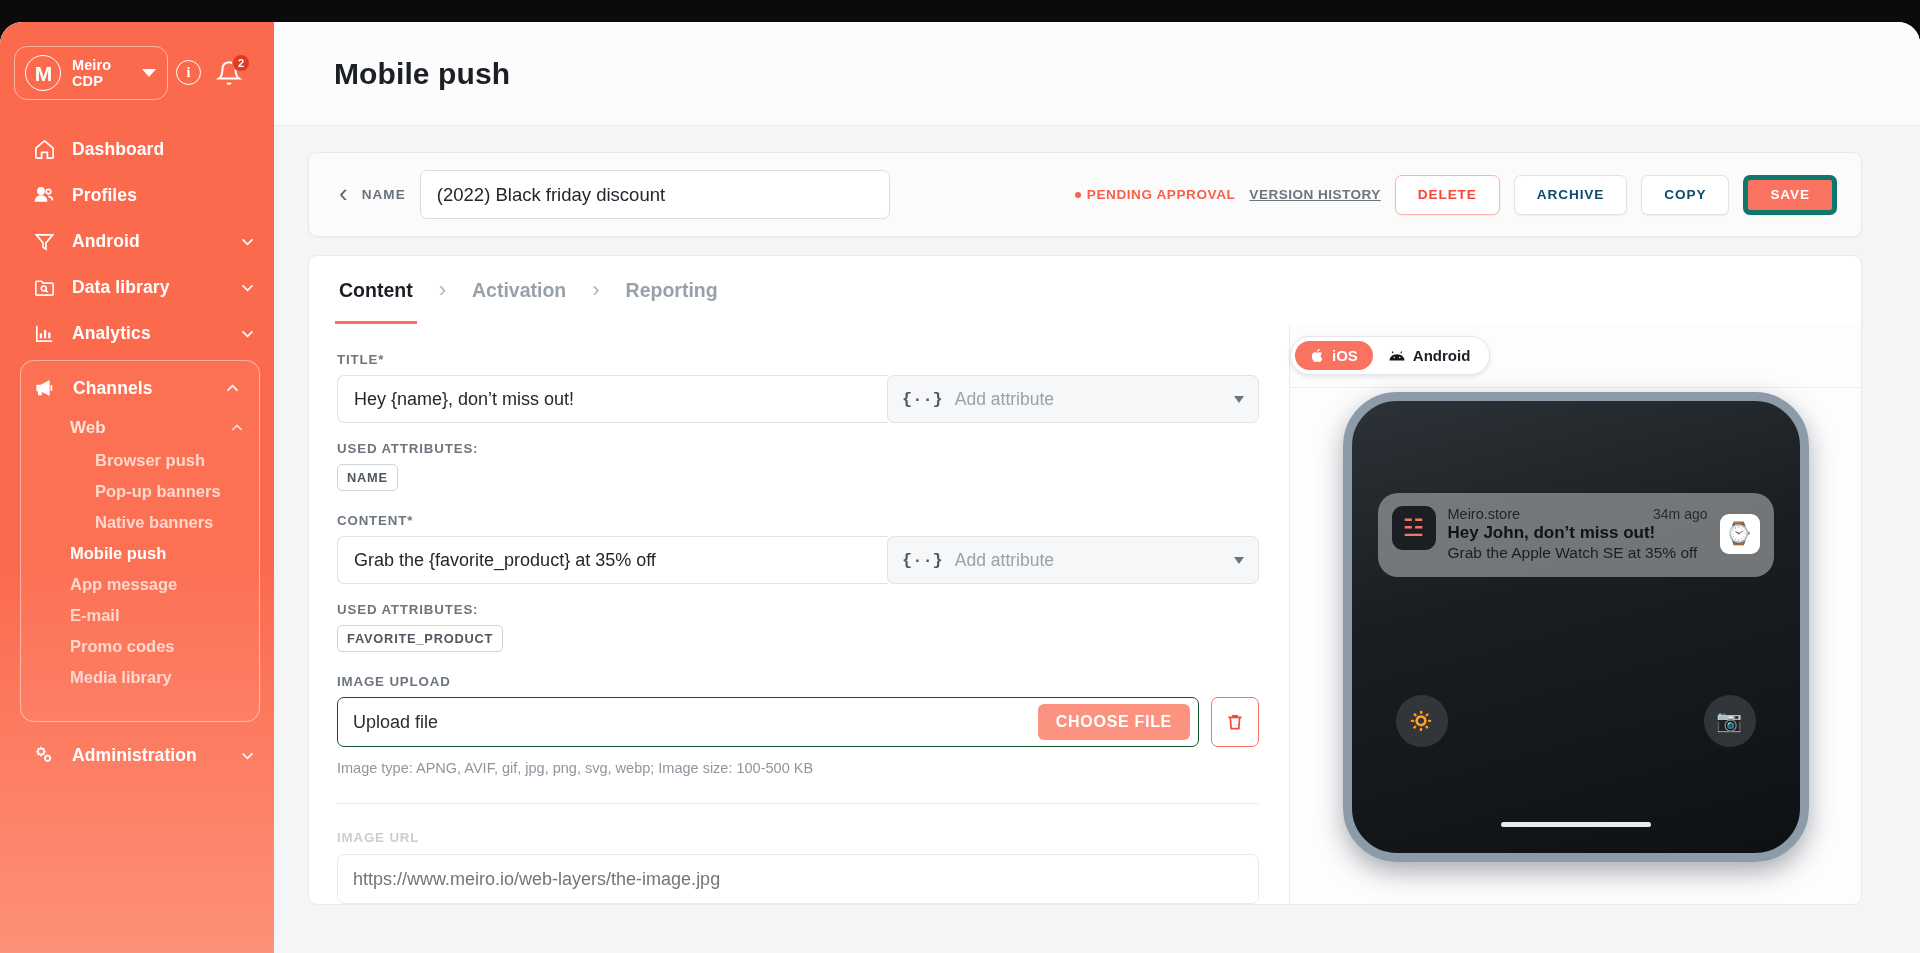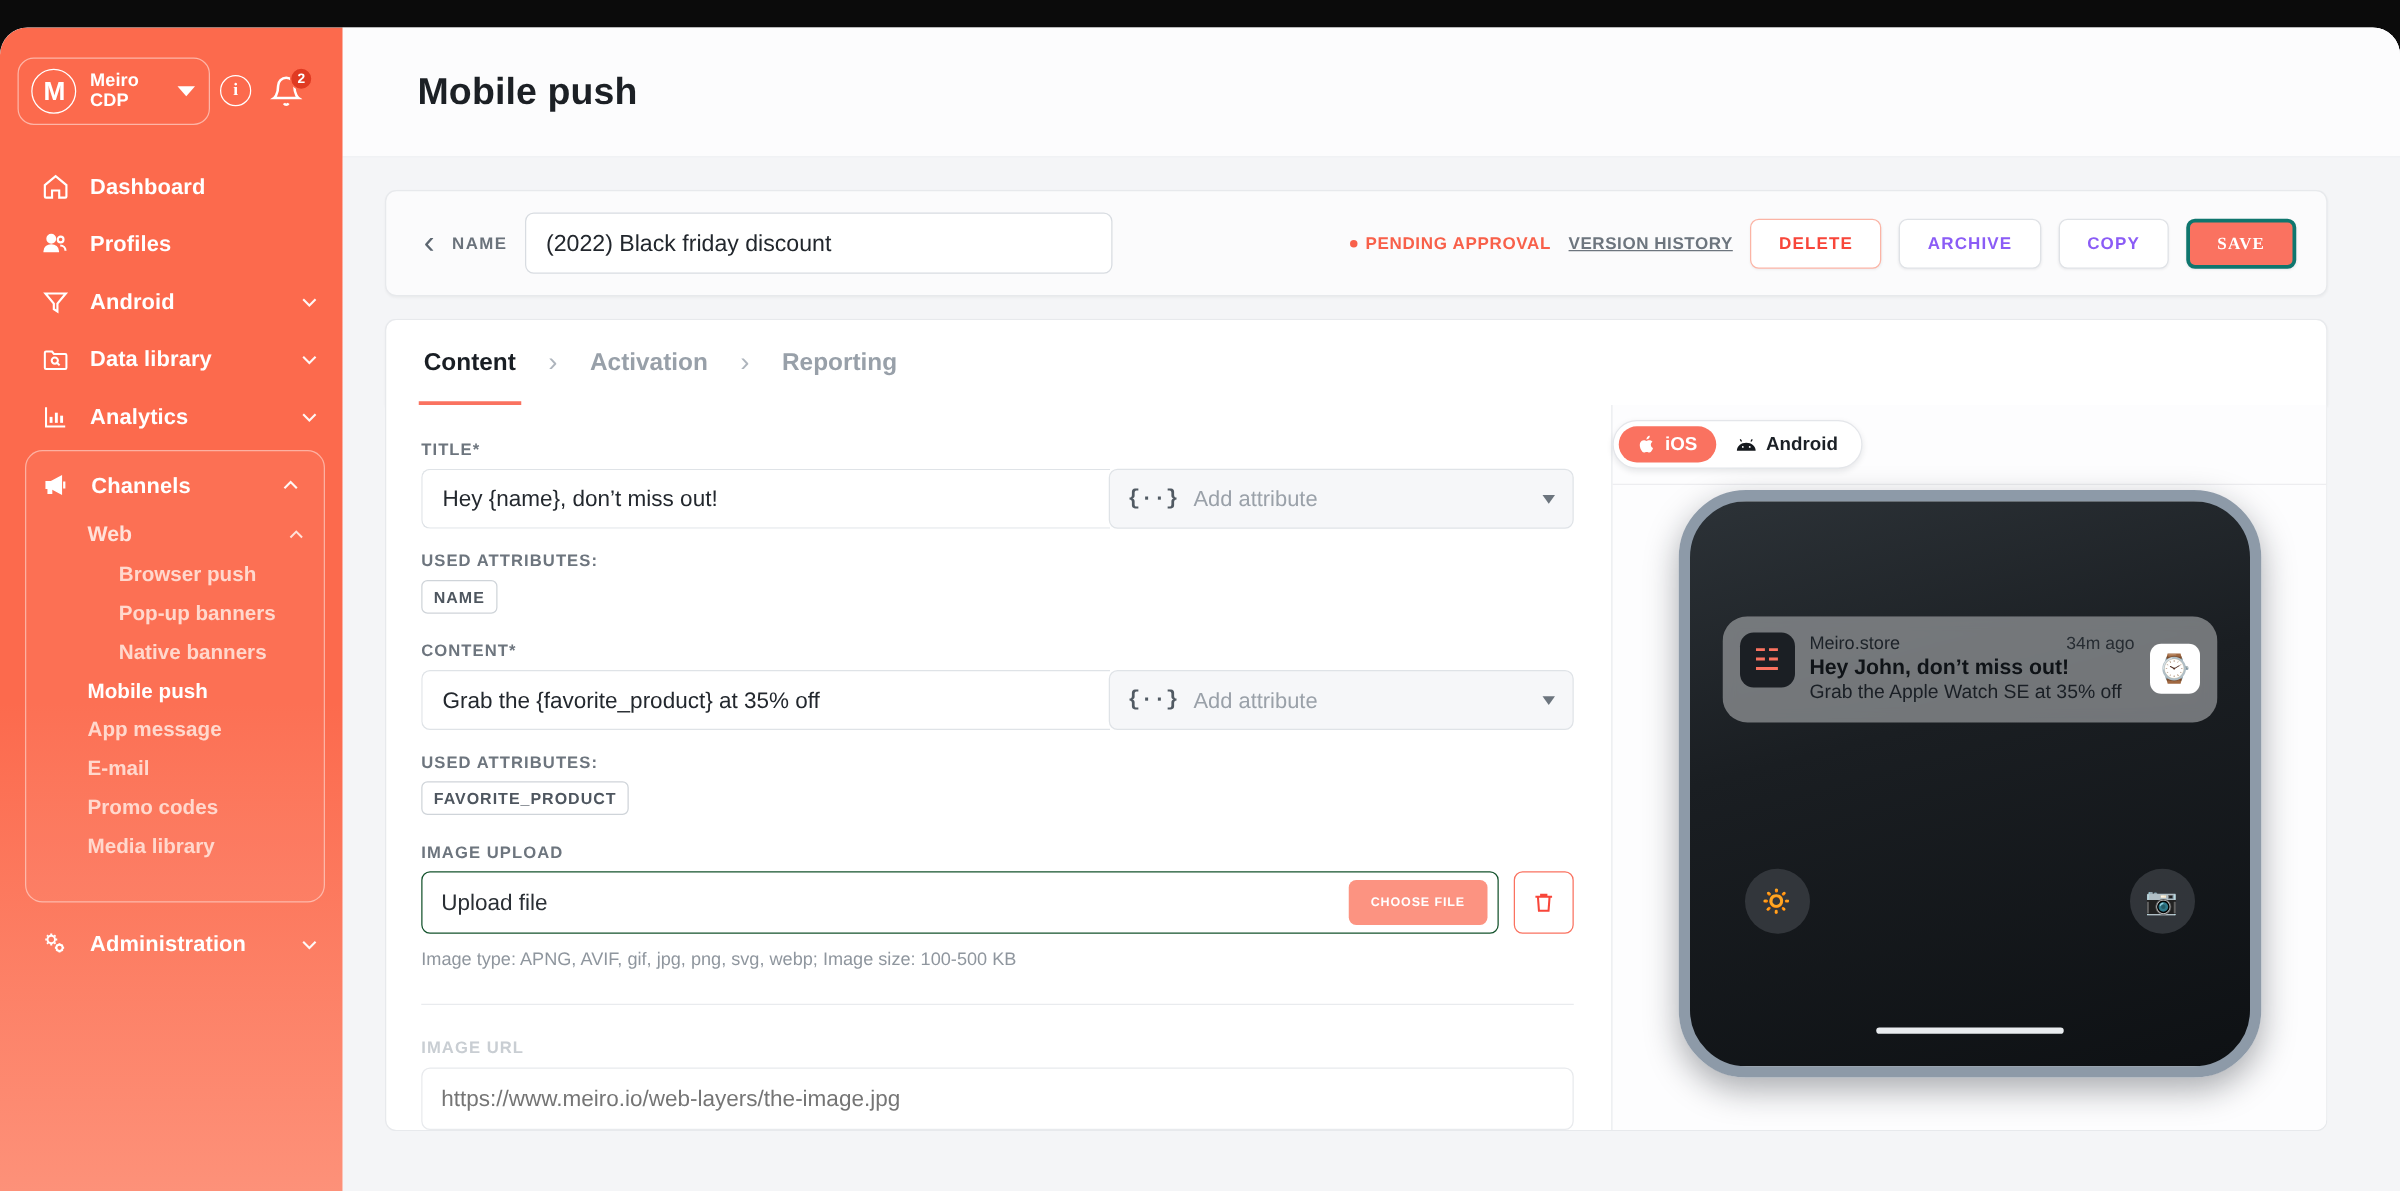--- a/index.html
+++ b/index.html
@@ -133,26 +133,26 @@
     display:flex; align-items:center; gap:6px;
   }
   .dot { width:6px;height:6px;border-radius:50%;background:#f8604a; }
   .ver-hist {
     font-size:13.6px; font-weight:bold; color:#6d757e; letter-spacing:.45px;
     text-decoration:underline; cursor:pointer; padding-bottom:1px;
   }
   .btn {
     height:40px; border-radius:7px; font-size:13.6px; font-weight:bold;
     letter-spacing:.9px; padding:0 22px; cursor:pointer;
-    background:#fff; border:1px solid #dfe2e6; color:#8b5cf6;
+    background:#fff; border:1px solid #dfe2e6; color:#0c4a6e;
     font-family:"Liberation Sans",sans-serif;
     box-shadow:0 1px 2px rgba(20,25,35,.06);
   }
   .btn.danger { border:1px solid #fbb4a5; color:#f8463a; }
-  .btn.primary { background:#fa7260; border:3px solid #0f766e; color:#fff;font-family:Liberation Serif, serif; }
+  .btn.primary { background:#fa7260; border:5px solid #0f766e; color:#fff; }
 
   .tabs-card { padding:0 0 0 26px; margin-bottom:0; border-radius:9px 9px 0 0; border-bottom:none; background:#fff;}
   .tabs { display:flex; align-items:center; gap:0; height:68px; }
   .tab {
     font-size:19.5px; font-weight:bold; color:#98a0a9; padding:0 4px;
     height:100%; display:flex; align-items:center; cursor:pointer; position:relative;
   }
   .tab.active { color:#191e24; }
   .tab.active:after {
     content:""; position:absolute; left:0; right:0; bottom:0; height:3.5px; background:#fa7260;
@@ -190,21 +190,21 @@
     padding:5px 9px; background:#fff;
   }
   .upload-row { display:flex; align-items:center; gap:12px; }
   .upload-box {
     flex:1; height:50px; border:1px solid #14532d; border-radius:7px; background:#fff;
     display:flex; align-items:center; padding:0 8px 0 15px;
   }
   .upload-ph { font-size:18px; color:#2a2f35; }
   .choose-btn {
     margin-left:auto; background:#fc9381; color:#fff; border:none; border-radius:6px;
-    height:36px; padding:0 18px; font-size:10px; font-weight:bold; letter-spacing:.7px;
+    height:36px; padding:0 18px; font-size:16px; font-weight:bold; letter-spacing:.7px;
     cursor:pointer; font-family:"Liberation Sans",sans-serif;
   }
   .trash-btn {
     width:48px;height:50px;border:1px solid #fa7260;border-radius:7px;background:#fff;
     display:flex;align-items:center;justify-content:center;cursor:pointer;
   }
   .hint { font-size:14.5px; color:#8f969e; margin-top:13px; }
   .divider { height:1px; background:#e9ebee; margin:27px 0 0 0; }
   .url-label { font-size:13.3px; font-weight:bold; color:#c9ced3; letter-spacing:.85px; margin:26px 0 9px; }
   .url-input {

